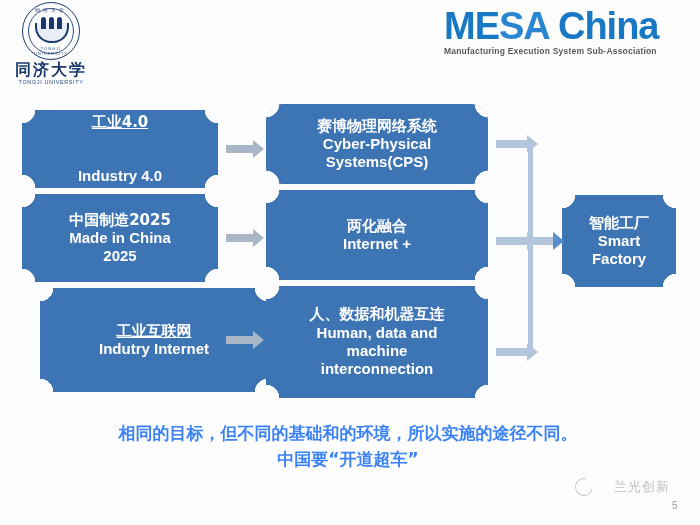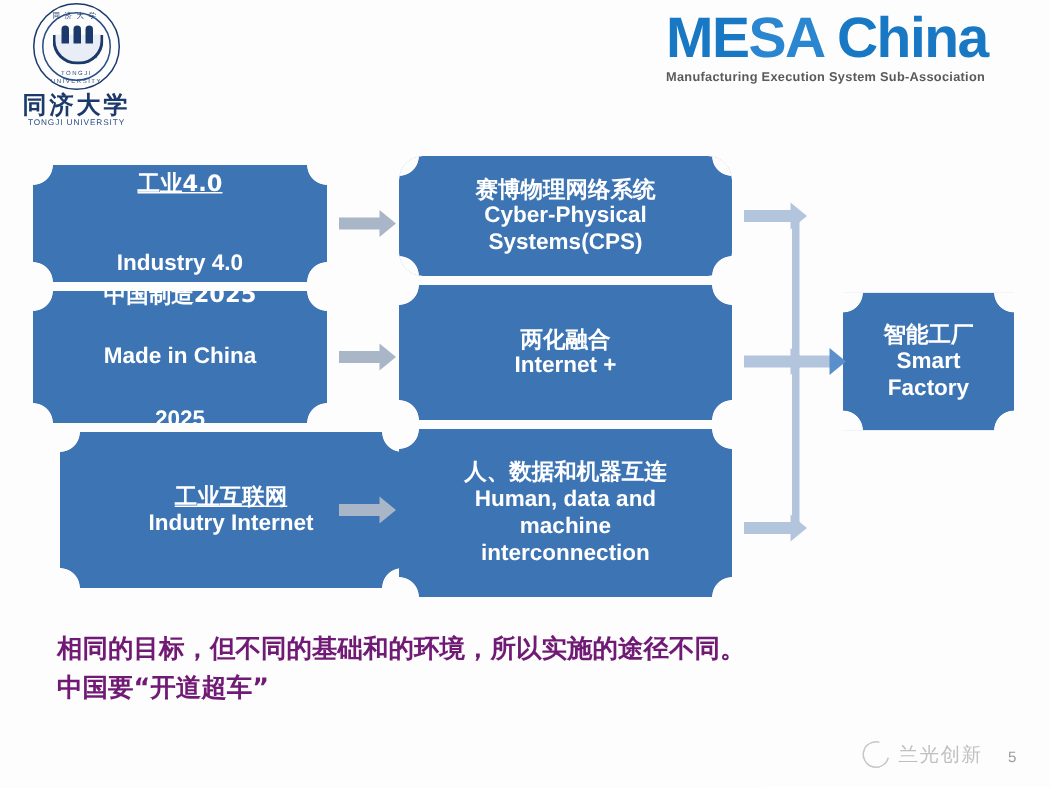--- a/index.html
+++ b/index.html
@@ -171,21 +171,21 @@
   .node .ln.cn {
     font-family: "DejaVu Sans", sans-serif;
   }
   .node .ln.underline {
     text-decoration: underline;
     text-underline-offset: 1px;
   }
 
   
   #node-industry40   { left: 22px;  top: 110px; width: 196px; height: 78px;  font-size: 15px; gap: 36px; }
-  #node-madeinchina  { left: 22px;  top: 194px; width: 196px; height: 88px;  font-size: 15px; gap: 24px; }
+  #node-madeinchina  { left: 22px;  top: 194px; width: 196px; height: 88px;  font-size: 15px; }
   #node-indinternet  { left: 40px;  top: 288px; width: 228px; height: 104px; font-size: 15px; }
 
   
   #node-cps          { left: 266px; top: 104px; width: 222px; height: 80px;  font-size: 15px; border-radius: 16px; }
   #node-internetplus { left: 266px; top: 190px; width: 222px; height: 90px;  font-size: 15px; }
   #node-hdm          { left: 266px; top: 286px; width: 222px; height: 112px; font-size: 15px; }
 
   
   #node-smartfactory { left: 562px; top: 195px; width: 114px; height: 92px;  font-size: 15px; }
 
@@ -245,33 +245,34 @@
 
   
   #caption {
     position: absolute;
     left: 38px;
     top: 420px;
     width: 620px;
     font-family: "DejaVu Sans", sans-serif;
     font-size: 17px;
     font-weight: bold;
-    color: #701a75;
+    color: #3b82f6;
     line-height: 1.55;
+    text-align: center;
   }
   #caption .cap-line { display: block; white-space: nowrap; }
 
   
   #watermark {
     position: absolute;
     left: 575px;
-    top: 494px;
+    top: 478px;
     display: flex;
     align-items: center;
-    gap: 6px;
+    gap: 21px;
     opacity: 0.55;
   }
   #watermark .wm-icon {
     width: 16px;
     height: 16px;
     border: 1.5px solid #9a9a9a;
     border-radius: 50%;
     border-right-color: transparent;
     transform: rotate(-30deg);
   }

